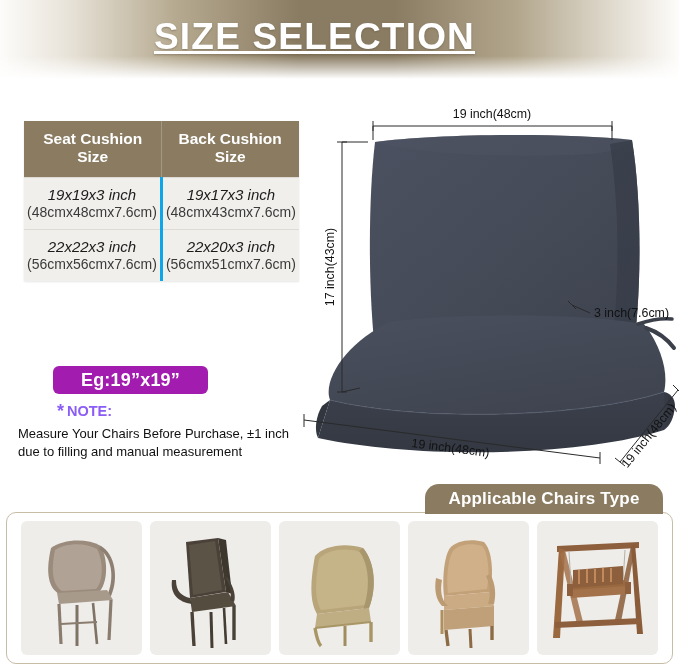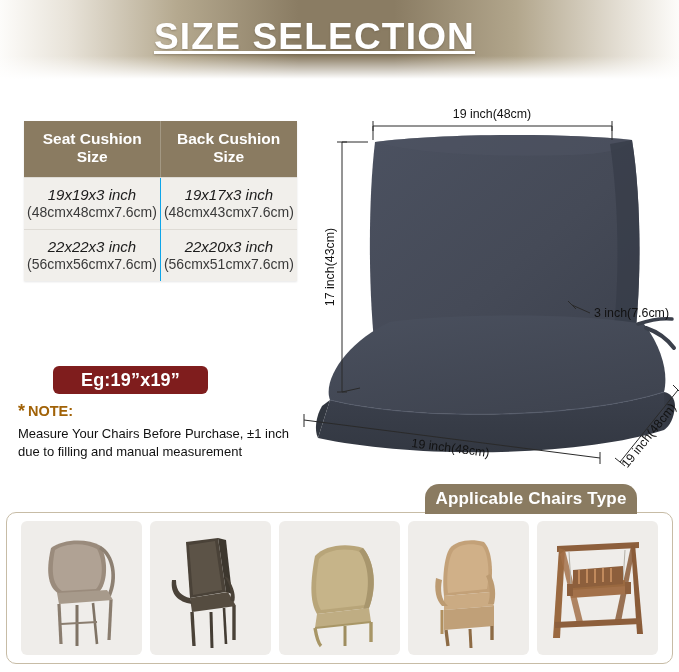--- a/index.html
+++ b/index.html
@@ -71,63 +71,64 @@
     width: 50%;
     border: none;
   }
   .size-table th.col-div { box-shadow: inset 1px 0 0 rgba(255,255,255,0.22); }
   .size-table td {
     text-align: center;
     padding: 8px 3px 8px;
     border-top: 1px solid #dedbd5;
     vertical-align: middle;
   }
-  .size-table td.col-div { border-left: 1px solid #0ea5e9; }
+  .size-table td.col-div { border-left: 3px solid #0ea5e9; }
   .cell-in {
     font-size: 15px;
     color: #1b1b1b;
     line-height: 1.15;
     white-space: nowrap;
     font-style: italic;
   }
   .cell-cm {
     font-size: 14px;
     color: #3a3a3a;
     line-height: 1.3;
     white-space: nowrap;
   }
 
   
   .eg-badge {
     position: absolute;
     left: 53px; top: 366px;
     width: 155px; height: 28px;
-    background: #7f1d1d;
+    background: #a21caf;
     border-radius: 6px;
     color: #ffffff;
     font-size: 18px;
     font-weight: bold;
     display: flex;
     align-items: center;
     justify-content: center;
     letter-spacing: 0.2px;
   }
 
   
   .note-block {
     position: absolute;
     left: 18px; top: 402px;
     width: 272px;
   }
   .note-head {
     font-size: 14.5px;
     font-weight: bold;
-    color: #a16207;
+    color: #8b5cf6;
     line-height: 1;
     margin-bottom: 5px;
+    margin-left: 39px;
   }
   .note-star {
     font-size: 18px;
     font-weight: bold;
     vertical-align: -1px;
     margin-right: 3px;
   }
   .note-body {
     font-size: 13px;
     font-weight: normal;
@@ -151,21 +152,21 @@
   .dim-line {
     stroke: #2a2a2a;
     stroke-width: 1;
     fill: none;
   }
 
   
   .chairs-tab {
     position: absolute;
     left: 425px; top: 484px;
-    width: 212px; height: 30px;
+    width: 238px; height: 30px;
     background: #8a7b61;
     border-radius: 14px 14px 0 0;
     color: #ffffff;
     font-size: 17px;
     font-weight: bold;
     display: flex;
     align-items: center;
     justify-content: center;
     letter-spacing: 0.2px;
     z-index: 2;

